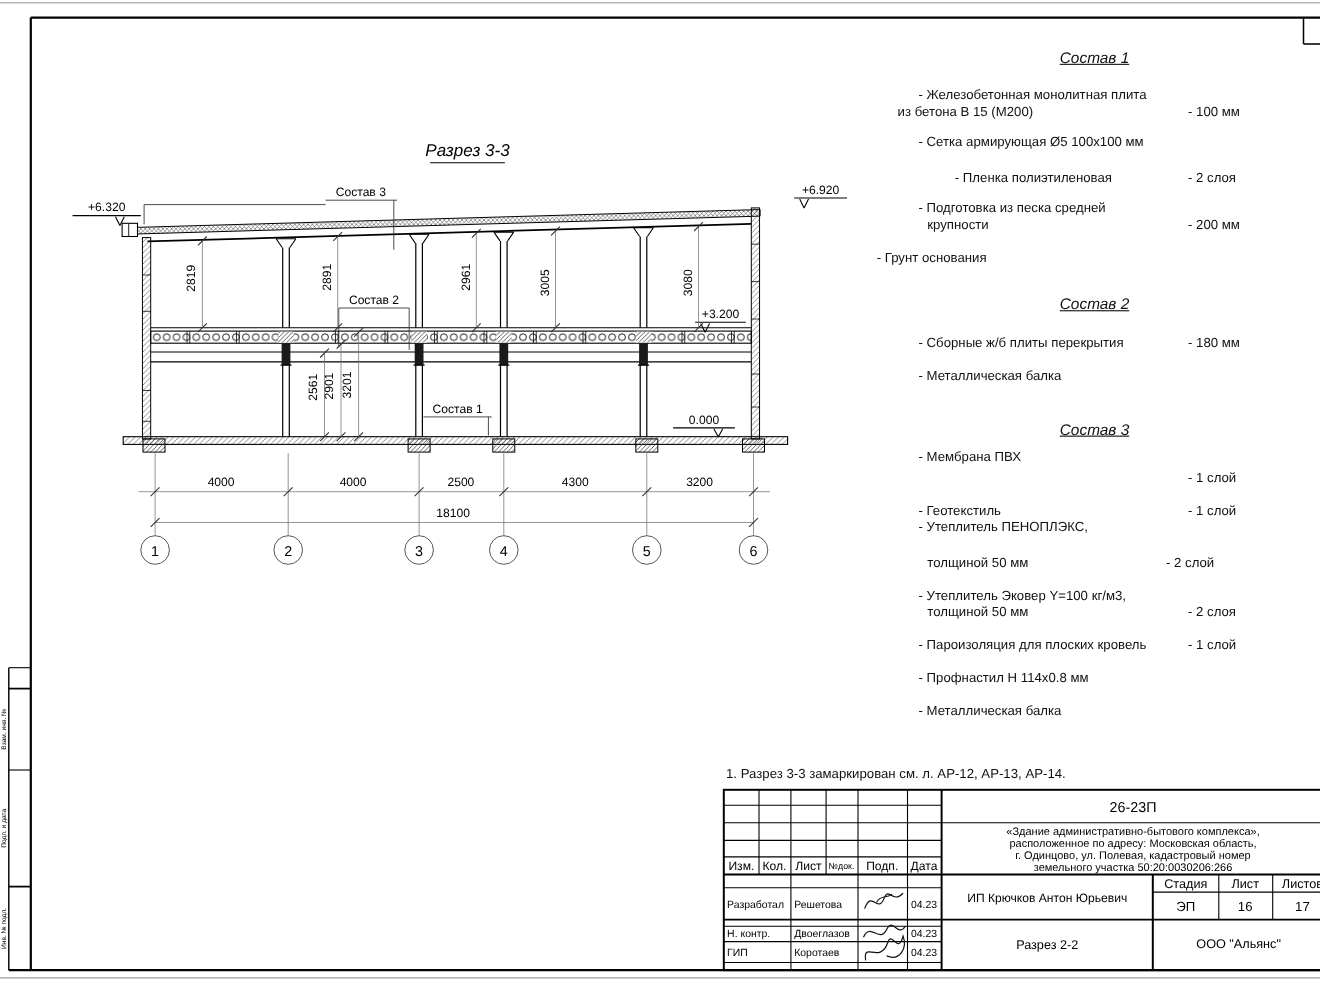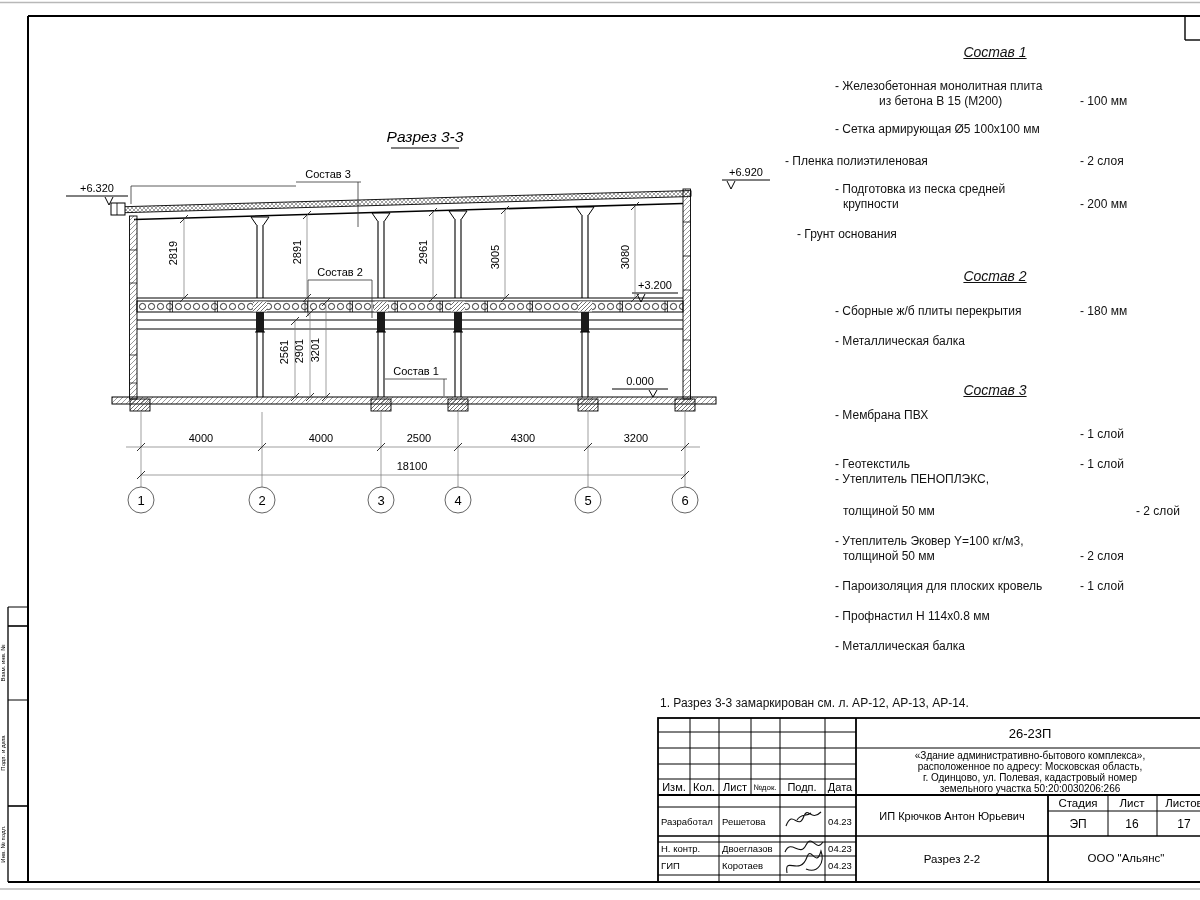--- a/index.html
+++ b/index.html
@@ -262,43 +262,43 @@
     <text x="1126" y="862" font-size="11.5" text-anchor="middle">ООО "Альянс"</text>
   </g>
 </svg>
 
 <div class="note">1. Разрез 3-3 замаркирован см. л. АР-12, АР-13, АР-14.</div>
 
 <div>
 
   <div class="comp-head" style="top:44px">Состав 1</div>
   <div class="comp-line" style="left:835px;top:79px">- Железобетонная  монолитная плита</div>
-  <div class="comp-line" style="left:879px;top:94px">из бетона В 15 (М200)</div>
+  <div class="comp-line" style="left:816px;top:94px">из бетона В 15 (М200)</div>
   <div class="comp-line" style="left:1080px;top:94px">- 100 мм</div>
   <div class="comp-line" style="left:835px;top:122px">- Сетка армирующая Ø5 100х100 мм</div>
-  <div class="comp-line" style="left:785px;top:154px">- Пленка полиэтиленовая</div>
+  <div class="comp-line" style="left:868px;top:154px">- Пленка полиэтиленовая</div>
   <div class="comp-line" style="left:1080px;top:154px">-  2 слоя</div>
   <div class="comp-line" style="left:835px;top:182px">- Подготовка из песка средней</div>
   <div class="comp-line" style="left:843px;top:197px">крупности</div>
   <div class="comp-line" style="left:1080px;top:197px">- 200 мм</div>
   <div class="comp-line" style="left:797px;top:227px">- Грунт основания</div>
 
   <div class="comp-head" style="top:268px">Состав 2</div>
   <div class="comp-line" style="left:835px;top:304px">- Сборные ж/б плиты перекрытия</div>
   <div class="comp-line" style="left:1080px;top:304px">- 180 мм</div>
   <div class="comp-line" style="left:835px;top:334px">- Металлическая балка</div>
 
   <div class="comp-head" style="top:382px">Состав 3</div>
   <div class="comp-line" style="left:835px;top:408px">- Мембрана ПВХ</div>
   <div class="comp-line" style="left:1080px;top:427px">- 1 слой</div>
   <div class="comp-line" style="left:835px;top:457px">- Геотекстиль</div>
   <div class="comp-line" style="left:1080px;top:457px">- 1 слой</div>
   <div class="comp-line" style="left:835px;top:472px">- Утеплитель ПЕНОПЛЭКС,</div>
   <div class="comp-line" style="left:843px;top:504px">толщиной 50 мм</div>
-  <div class="comp-line" style="left:1136px;top:504px">- 2 слой</div>
+  <div class="comp-line" style="left:1060px;top:504px">- 2 слой</div>
   <div class="comp-line" style="left:835px;top:534px">- Утеплитель Эковер Y=100 кг/м3,</div>
   <div class="comp-line" style="left:843px;top:549px">толщиной 50 мм</div>
   <div class="comp-line" style="left:1080px;top:549px">- 2 слоя</div>
   <div class="comp-line" style="left:835px;top:579px">- Пароизоляция для плоских кровель</div>
   <div class="comp-line" style="left:1080px;top:579px">- 1 слой</div>
   <div class="comp-line" style="left:835px;top:609px">- Профнастил Н 114х0.8 мм</div>
   <div class="comp-line" style="left:835px;top:639px">- Металлическая балка</div>
 </div>
 
 </div>

